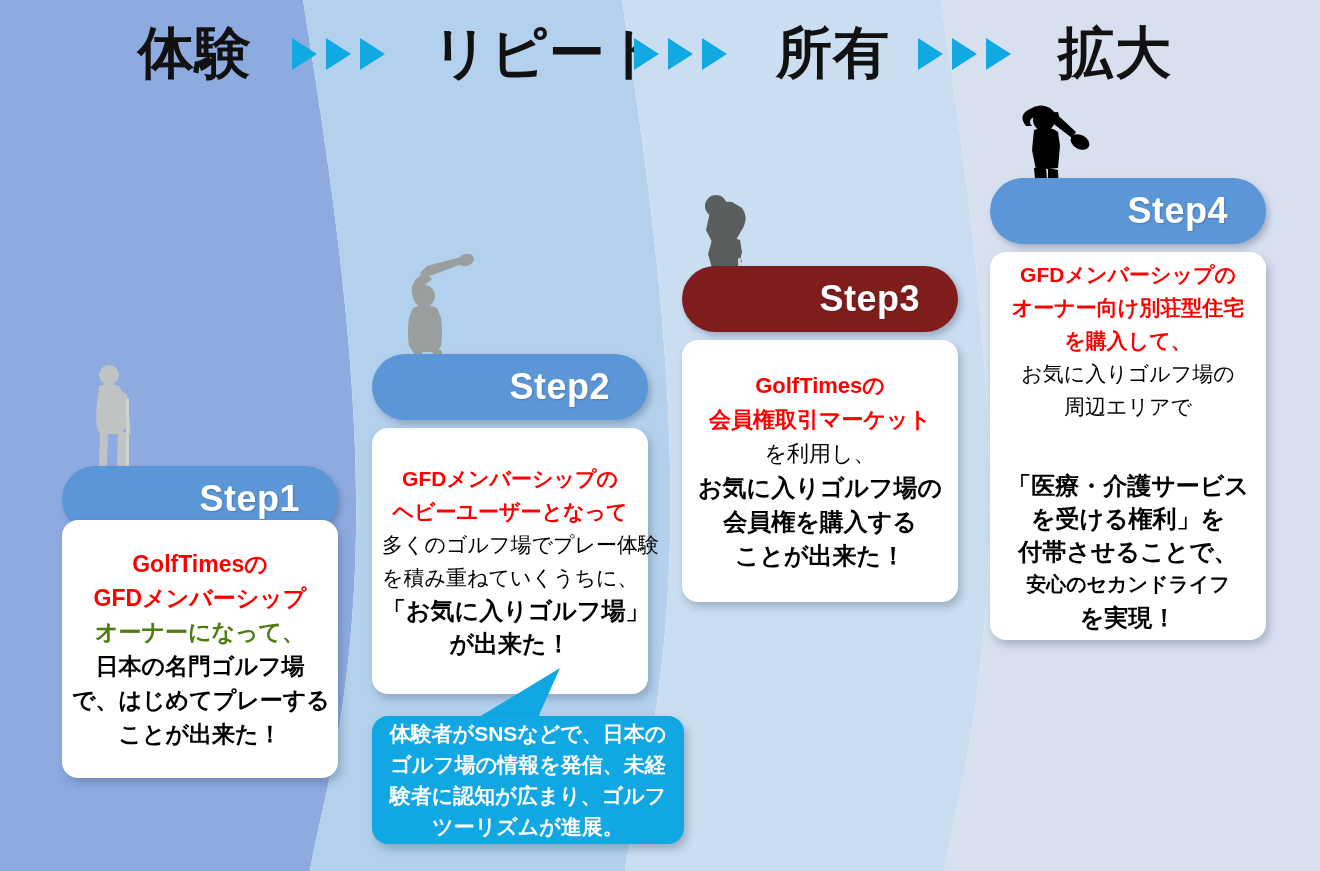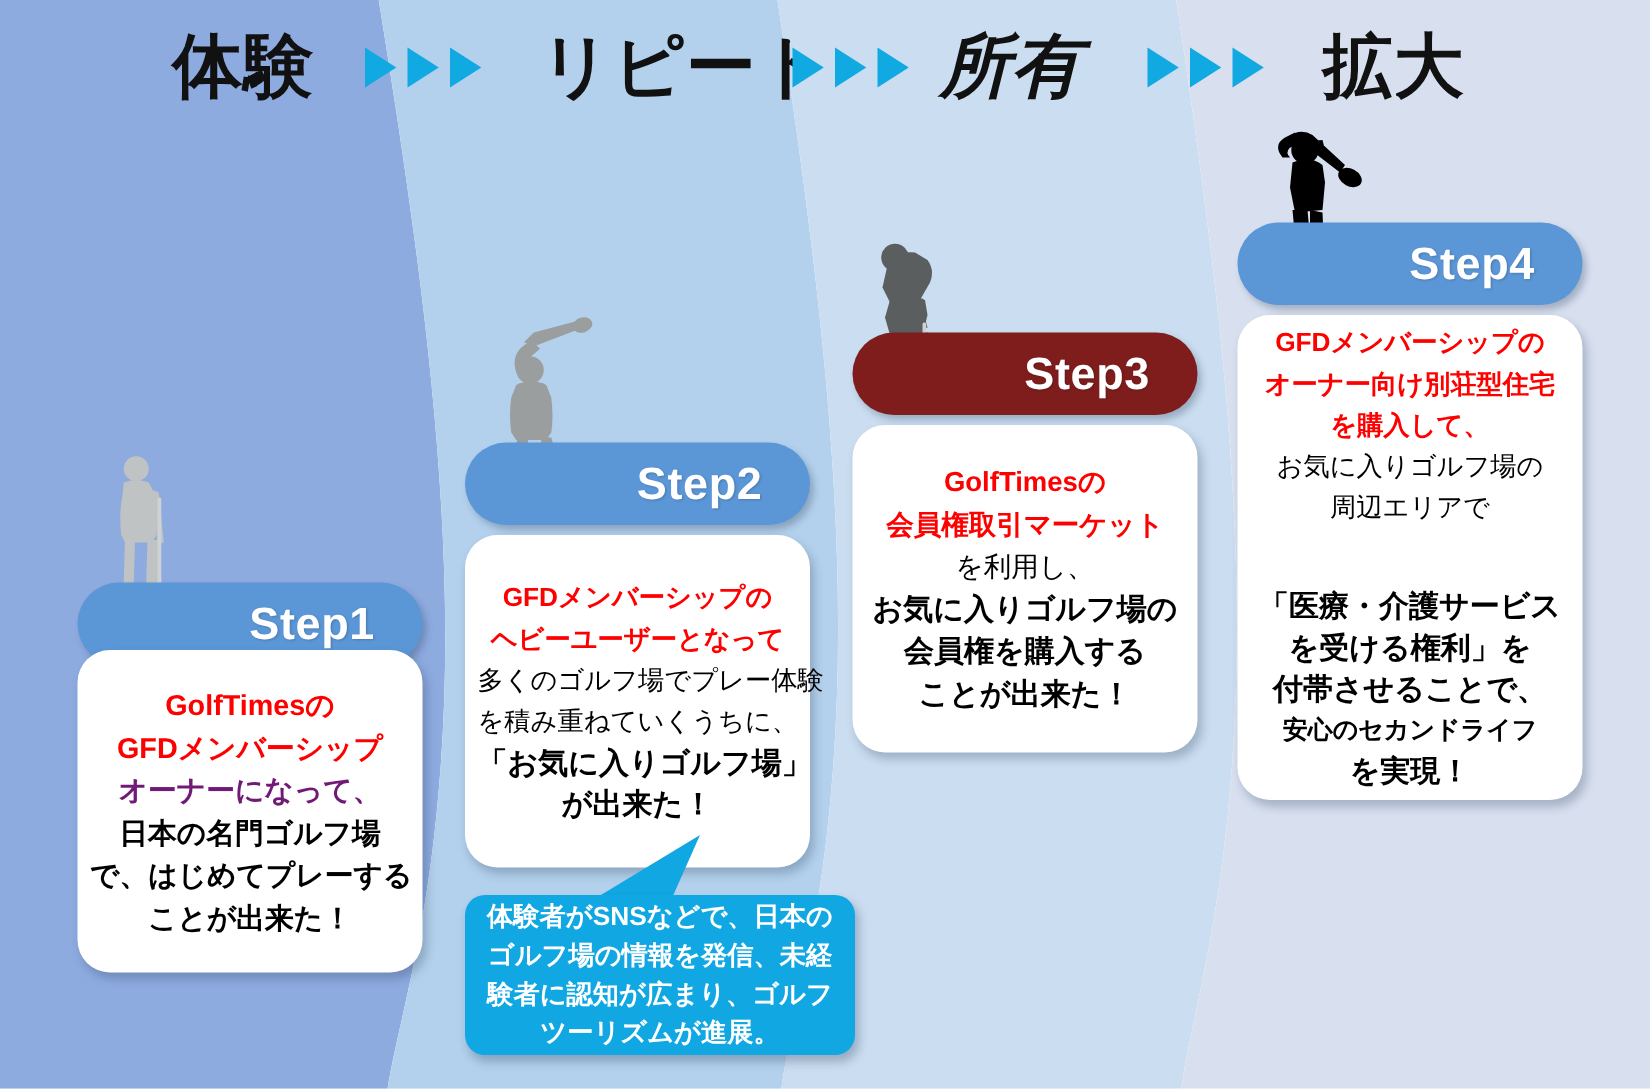--- a/index.html
+++ b/index.html
@@ -39,21 +39,21 @@
     display:flex; align-items:center; justify-content:flex-end;
     padding-right:38px;
   }
   .pill-label {
     color:#ffffff; font-size:36px; font-weight:700;
     letter-spacing:0.5px; text-shadow:1px 1px 2px rgba(0,0,0,0.18);
   }
   .golfer { position:absolute; }
   .card {
     position:absolute;
-    background:#ffffff; border-radius:26px;
+    background:#ffffff; border-radius:16px;
     box-shadow:3px 5px 8px rgba(40,60,90,0.28);
     display:flex; flex-direction:column; align-items:center;
     justify-content:center;
     padding:14px 10px;
   }
   .ln { display:block; width:100%; text-align:center; white-space:nowrap; }
   .red  { color:#FF0000; font-weight:600; }
   .blk  { color:#000000; font-weight:400; }
   .blkb { color:#000000; font-weight:700; }
 
@@ -90,21 +90,21 @@
       <span class="tri" style="border-left-color: rgb(16, 169, 226);"></span>
       <span class="tri" style="border-left-color: rgb(16, 169, 226);"></span>
       <span class="tri" style="border-left-color: rgb(16, 169, 226);"></span>
     </div>
     <div class="hd-label" style="left:432px;">リピート</div>
     <div class="hd-arrows" style="left:634px;">
       <span class="tri" style="border-left-color: rgb(16, 169, 226);"></span>
       <span class="tri" style="border-left-color: rgb(16, 169, 226);"></span>
       <span class="tri" style="border-left-color: rgb(16, 169, 226);"></span>
     </div>
-    <div class="hd-label" style="left:752px;font-style:italic;">所有</div>
+    <div class="hd-label" style="left:776px;">所有</div>
     <div class="hd-arrows" style="left:918px;">
       <span class="tri" style="border-left-color: rgb(16, 169, 226);"></span>
       <span class="tri" style="border-left-color: rgb(16, 169, 226);"></span>
       <span class="tri" style="border-left-color: rgb(16, 169, 226);"></span>
     </div>
     <div class="hd-label" style="left:1058px;">拡大</div>
   </div>
 
   <div class="step">
     <svg class="golfer" style="left:78px; top:362px; width:72px; height:138px;" viewBox="0 0 72 138">
@@ -117,21 +117,21 @@
         <rect x="48" y="36" width="3" height="96" rx="1.2" fill="#CFD2D2"></rect>
         <path d="M46,128 l10,4 -1,4 -10,-4 Z" fill="#CFD2D2"></path>
       </g>
     </svg>
     <div class="pill" style="left: 62px; top: 446px; width: 276px; background: rgb(91, 150, 214); margin-top: 20px;">
       <span class="pill-label">Step1</span>
     </div>
     <div class="card" style="left:62px; top:520px; width:276px; height:258px; font-size:23px; line-height:34px;">
       <span class="ln red" style="color: rgb(255, 0, 0);">GolfTimesの</span>
       <span class="ln red" style="color: rgb(255, 0, 0);">GFDメンバーシップ</span>
-      <span class="ln red" style="color: #701a75;">オーナーになって、</span>
+      <span class="ln red" style="color: #4d7c0f;">オーナーになって、</span>
       <span class="ln blkb">日本の名門ゴルフ場</span>
       <span class="ln blkb">で、はじめてプレーする</span>
       <span class="ln blkb">ことが出来た！</span>
     </div>
   </div>
 
   <div class="step">
     <svg class="golfer" style="left:386px; top:252px; width:96px; height:142px;" viewBox="0 0 96 142">
       <g class="g2-fill">
         <path d="M27,46 q-4,-12 4,-20 l8,-6 7,7 -7,6 q-4,6 -1,14 Z" fill="#9A9E9E"></path>

